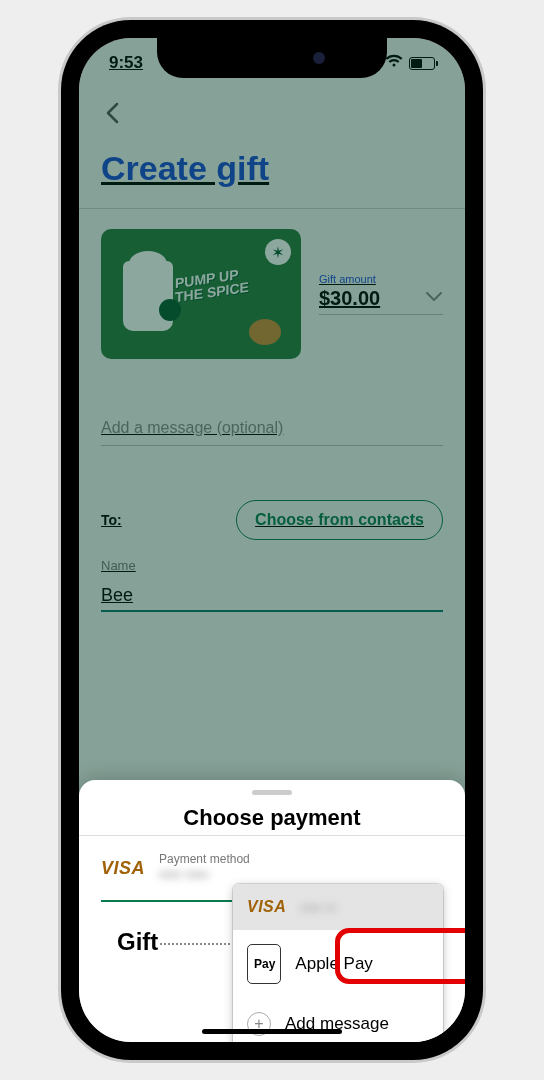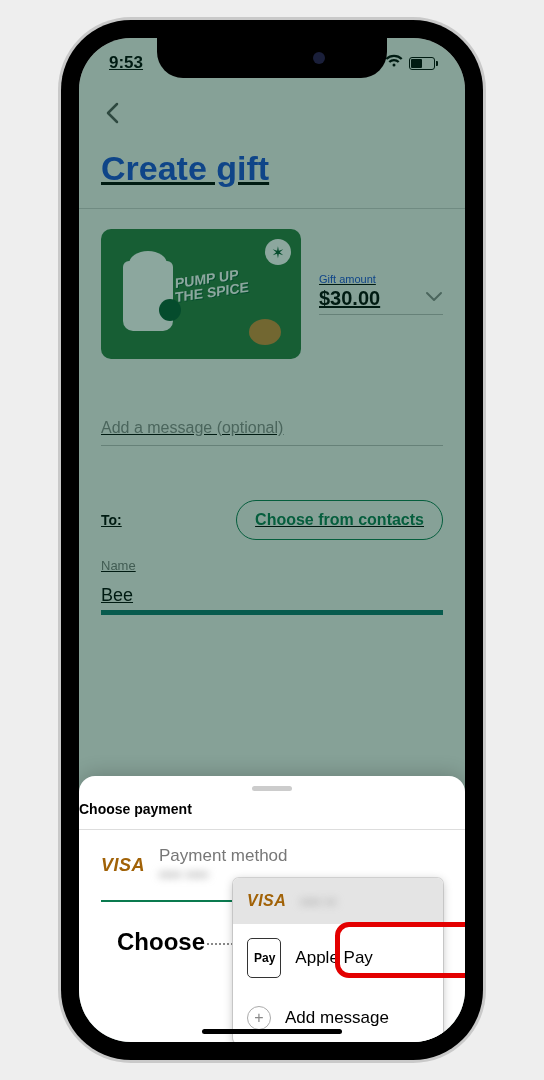--- a/index.html
+++ b/index.html
@@ -114,39 +114,39 @@
   .amount-col .labels .lbl { font-size:11px; color:#1d4ed8; }
   .amount-col .labels .val { font-size:20px; font-weight:600; margin-top:2px; }
   .chev-down { color:#888; font-size:20px; padding-bottom:2px;}
 
   .msg-field { margin-top:60px; border-bottom:1px solid #bbb; padding-bottom:8px; font-size:16px; color:#888; }
   .msg-count { text-align:right; font-size:14px; color:#999; margin-top:4px;}
 
   .to-row { margin-top:54px; display:flex; align-items:center; justify-content:space-between;}
   .to-label { font-size:14px; font-weight:600; }
   .contacts-btn { border:1.5px solid #0a7a4f; color:#0a7a4f; border-radius:999px; padding:10px 18px; font-size:16px; font-weight:600; background:transparent;}
-  .name-field { margin-top:18px; border-bottom:5px solid #0f766e; padding-bottom:4px;}
+  .name-field { margin-top:18px; border-bottom:2px solid #0f766e; padding-bottom:4px;}
   .name-field .lbl { font-size:13px; color:#777;}
   .name-field .val { font-size:18px; margin-top:12px;}
 
   
   .sheet {
     position:absolute; left:0; right:0; bottom:0;
     background:#fff; border-radius: 16px 16px 0 0;
     z-index:60;
     padding: 10px 0 60px;
     box-shadow: 0 -2px 20px rgba(0,0,0,0.2);
   }
   .sheet .grab { width:40px;height:5px;border-radius:3px;background:#ccc;margin:0 auto 10px;}
-  .sheet-title { text-align:left; font-size:14px; font-weight:600; margin-bottom:12px;}
+  .sheet-title { text-align:center; font-size:22px; font-weight:600; margin-bottom:4px;}
   .sheet-divider { height:1px;background:#ddd;}
 
   .pm-row { display:flex; align-items:center; padding: 16px 22px; gap:14px;}
   .visa-logo { font-style:italic; font-weight:800; color:#a16207; letter-spacing:0.5px; font-size:18px;}
-  .pm-info .lbl { font-size:17px; color:#777;}
+  .pm-info .lbl { font-size:12px; color:#777;}
   .pm-info .val { font-size:16px; color:#888; filter:blur(4px);}
   .pm-underline{ height:2px; background:#0a7a4f; margin:0 22px 0 22px;}
 
   .total-row { padding: 26px 38px; font-size:24px; font-weight:700;}
   .dots { display:inline-block; border-bottom: 2px dotted #888; width:90px; vertical-align:middle; margin-left:2px;}
 
   .buy-btn {
     position:absolute; right:28px; bottom:36px;
     background:#0e7a4f; color:#fff; font-size:20px; font-weight:700;
     border:none; border-radius:999px; padding:20px 32px;
@@ -267,21 +267,21 @@
         <div class="pm-row">
           <span class="visa-logo">VISA</span>
           <div class="pm-info">
             <div class="lbl">Payment method</div>
             <div class="val">•••• ••••</div>
           </div>
         </div>
         <div class="pm-underline"></div>
 
         <div class="total-row">
-          <span>Choose</span><span class="dots"></span>
+          <span>Gift</span><span class="dots"></span>
         </div>
 
         <div class="menu">
           <div class="menu-item sel">
             <span class="visa-logo">VISA</span>
             <span class="masked">•••• ••</span>
           </div>
           <div class="menu-item">
             <span class="apay-badge">
                 <span></span>

